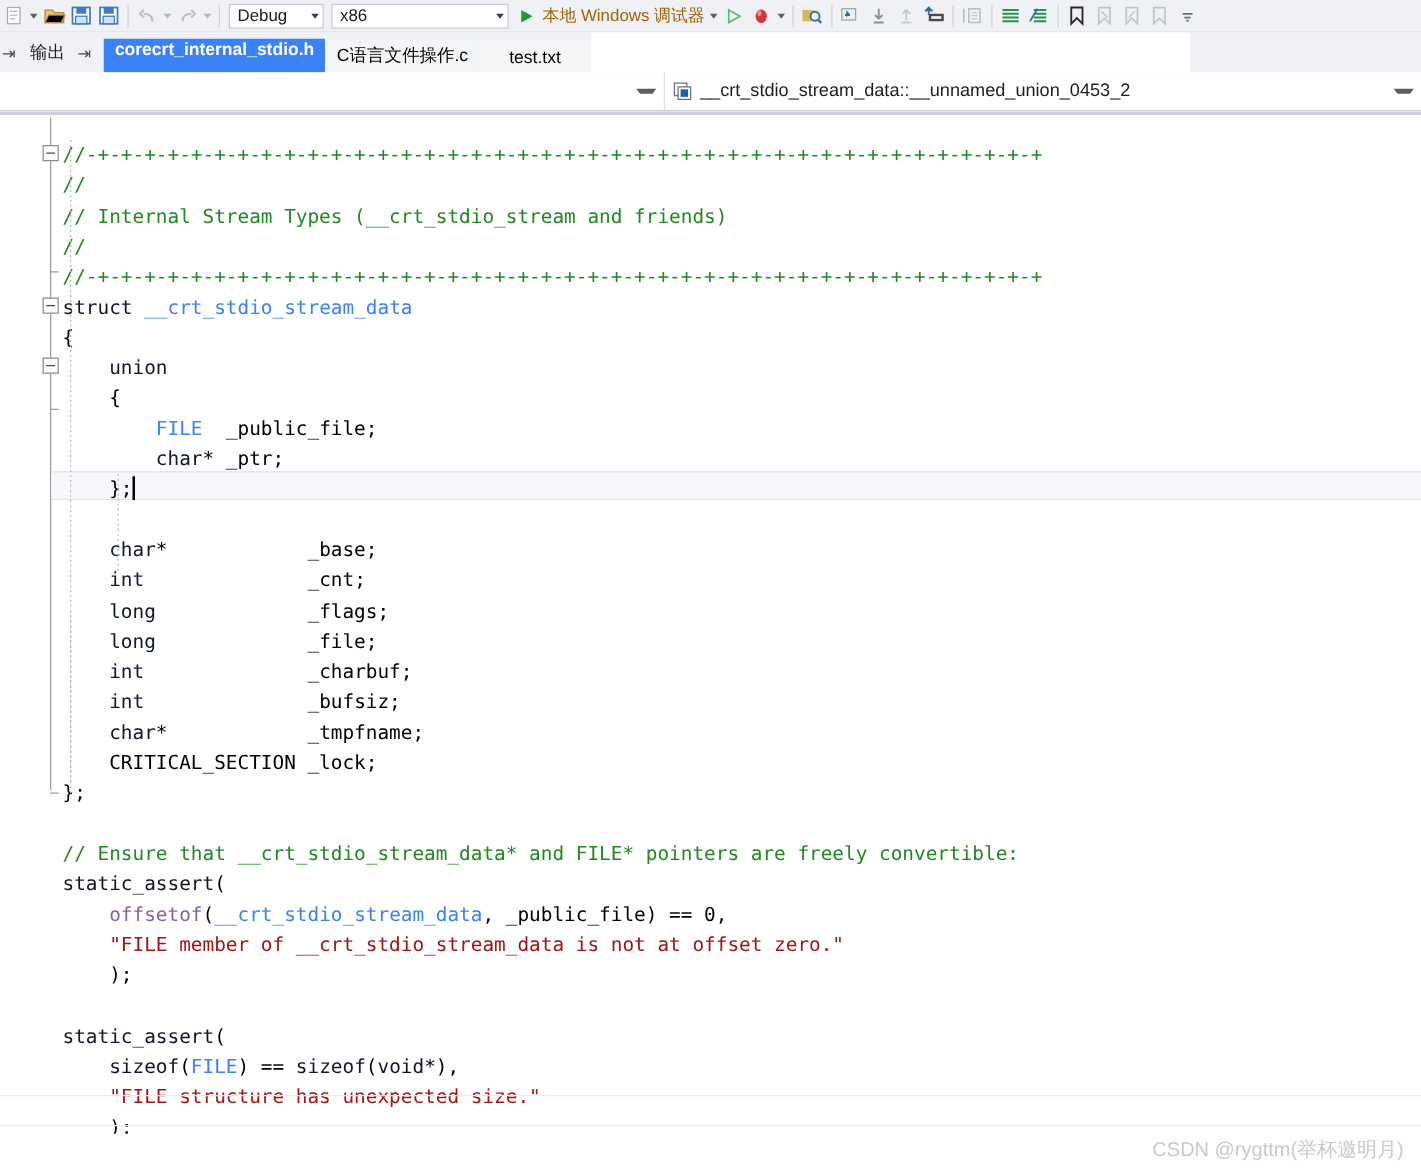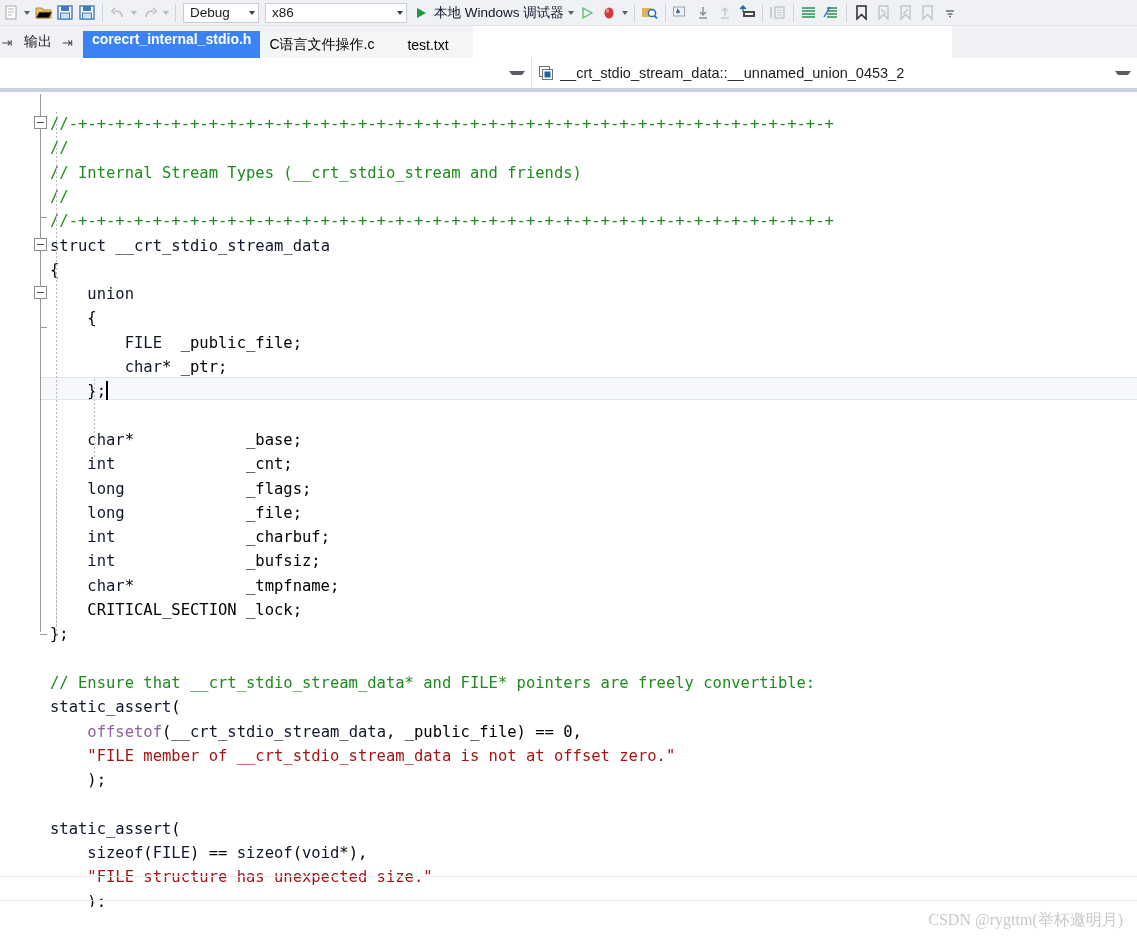--- a/index.html
+++ b/index.html
@@ -36,21 +36,21 @@
   .tb-combo {
     height: 20px; border: 1px solid #c8ccd4; background: #fff;
     display: flex; align-items: center; justify-content: space-between;
     font-size: 13.5px; color: #1a1a1a; padding: 0 3px 0 6px;
     margin: 0 3px; flex: 0 0 auto;
   }
   .tb-combo .cb-arrow {
     border-left: 3.5px solid transparent; border-right: 3.5px solid transparent;
     border-top: 4px solid #3a3f45; margin-left: 8px;
   }
-  .tb-text { font-size: 13.5px; color: #0f172a; padding: 0 2px; }
+  .tb-text { font-size: 13.5px; color: #a16207; padding: 0 2px; }
 
   
   #tabstrip {
     position: absolute; left: 0; top: 26px;
     width: 1137px; height: 32px;
     background: #eff1f5;
     display: flex; align-items: flex-end;
     overflow: hidden;
   }
   .tool-tab {
@@ -147,21 +147,21 @@
     position: absolute; left: 41px; top: 0; width: 1096px; height: 23px;
     background: #f7f8fc; border-top: 1px solid #dfe3ee; border-bottom: 1px solid #dfe3ee;
   }
   #caret {
     position: absolute; width: 1.6px; height: 19px; background: #000000;
   }
 
   
   .c-comment  { color: #1f8a1f; }
   .c-keyword  { color: #0f172a; }
-  .c-type     { color: #0f172a; }
+  .c-type     { color: #3b82f6; }
   .c-plain    { color: #000000; }
   .c-string   { color: #a31515; }
   .c-func     { color: #8f5fa8; }
 
   
   #statusbar {
     position: absolute; left: 0; top: 961px;
     width: 1137px; height: 33px;
     background: #f6f6f8;
     border-top: 1px solid #e3e3e7;
@@ -179,21 +179,21 @@
     content: ""; position: absolute; left: 3.5px; top: 3px;
     width: 4px; height: 7px; border: solid #ffffff;
     border-width: 0 1.8px 1.8px 0; transform: rotate(45deg);
   }
   #status-text {
     margin-left: 10px; font-size: 14px; color: #1e1e1e;
   }
   #watermark {
     position: absolute; right: 14px; top: 910px;
     font-size: 16px; color: #c9c9c9;
-    font-family: Liberation Serif, serif;
+    font-family: Liberation Sans, sans-serif;
   }
   .row-divider {
     position: absolute; left: 0; width: 1137px; height: 1px; background: #e8eaf0;
   }
 </style>
 </head>
 <body>
 
 <div id="toolbar">
   <div class="tb-item">

